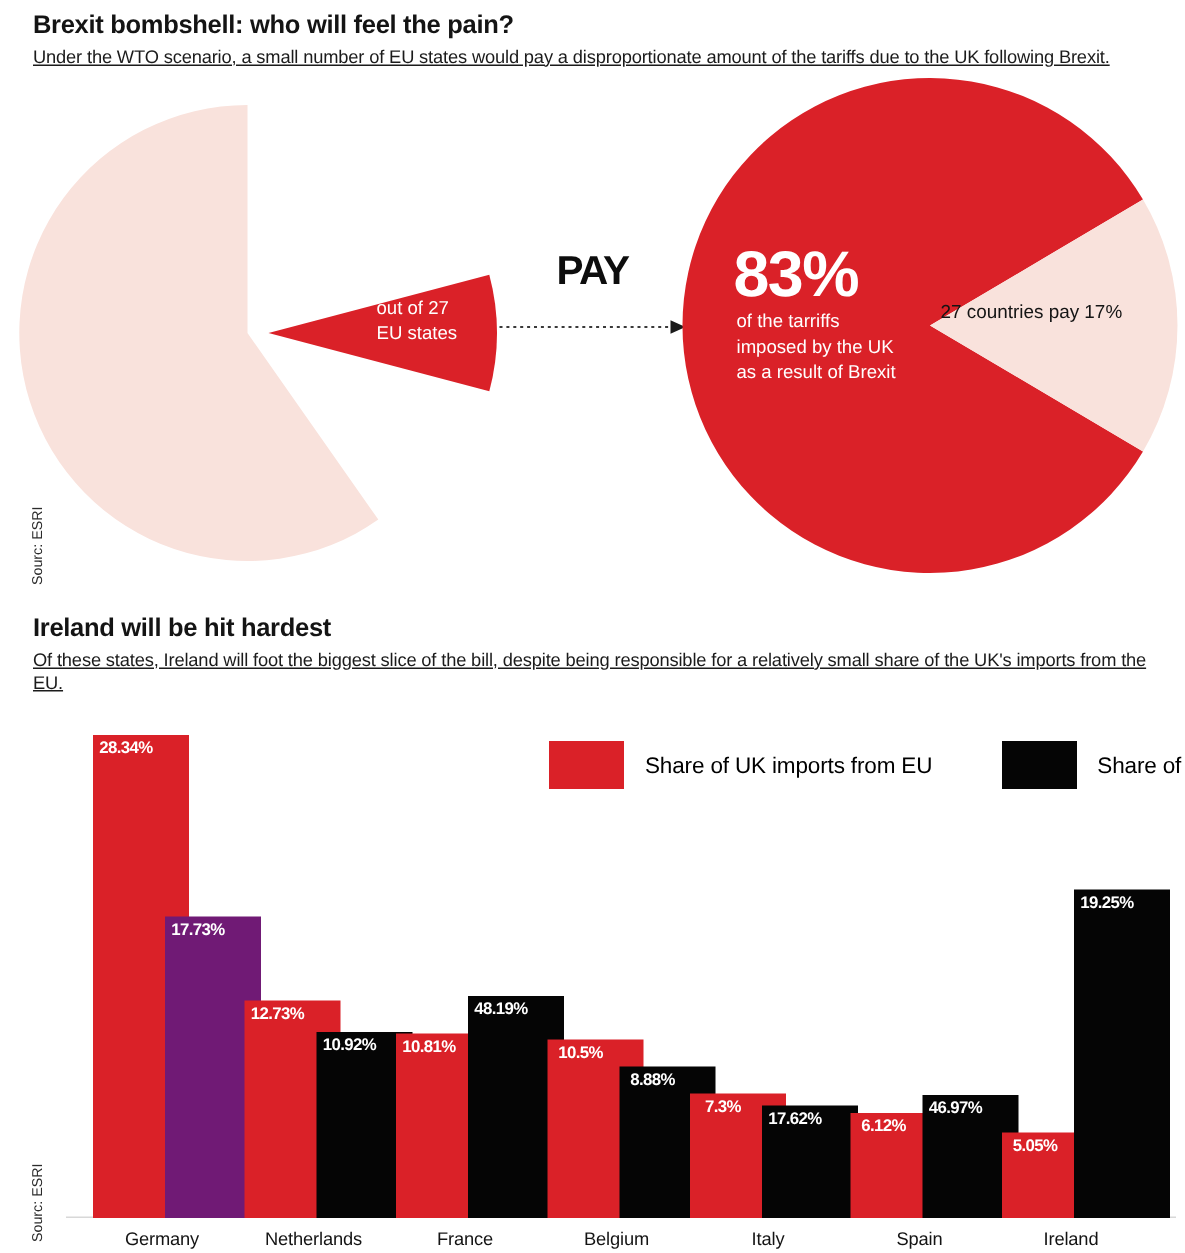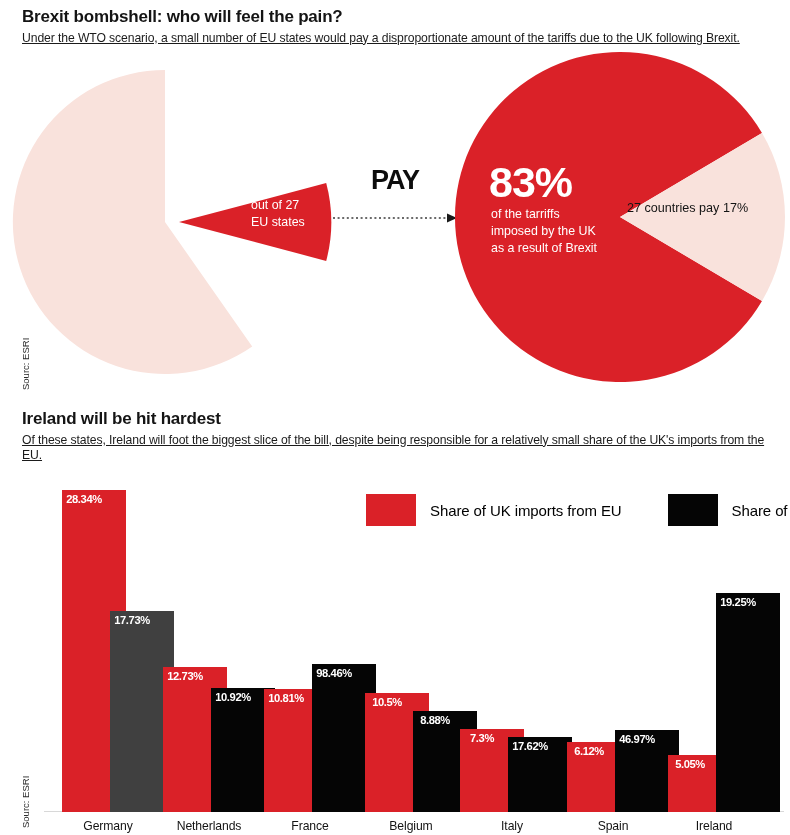--- a/index.html
+++ b/index.html
@@ -164,21 +164,21 @@
   <div id="barchart">
     <div class="axis-line"></div>
 
   <div class="bar-group" style="left: 62px; width: 92px; height: 320px;">
         <div class="bar-wrap" style="left: 0px;">
           <div class="bar" style="height: 321.942px; background: rgb(218, 33, 40);">
             <div class="bar-val">28.34%</div>
           </div>
         </div>
         <div class="bar-wrap" style="left: 48px;">
-          <div class="bar" style="height: 201.413px; background: #404040;">
+          <div class="bar" style="height: 201.413px; background: #701a75;">
             <div class="bar-val">17.73%</div>
           </div>
         </div>
       </div>
       <div class="cat-label" style="left: 53px;">Germany</div>
       <div class="bar-group" style="left: 163px; width: 92px; height: 320px;">
         <div class="bar-wrap" style="left: 0px;">
           <div class="bar" style="height: 144.613px; background: rgb(218, 33, 40);">
             <div class="bar-val">12.73%</div>
           </div>
@@ -191,21 +191,21 @@
       </div>
       <div class="cat-label" style="left: 154px;">Netherlands</div>
       <div class="bar-group" style="left: 264px; width: 92px; height: 320px;">
         <div class="bar-wrap" style="left: 0px;">
           <div class="bar" style="height: 122.802px; background: rgb(218, 33, 40);">
             <div class="bar-val">10.81%</div>
           </div>
         </div>
         <div class="bar-wrap" style="left: 48px;">
           <div class="bar" style="height: 147.907px; background: rgb(5, 5, 5);">
-            <div class="bar-val">98.46%</div>
+            <div class="bar-val">48.19%</div>
           </div>
         </div>
       </div>
       <div class="cat-label" style="left: 255px;">France</div>
       <div class="bar-group" style="left: 365px; width: 92px; height: 320px;">
         <div class="bar-wrap" style="left: 0px;">
           <div class="bar" style="height: 119.28px; background: rgb(218, 33, 40);">
             <div class="bar-val">10.5%</div>
           </div>
         </div>

